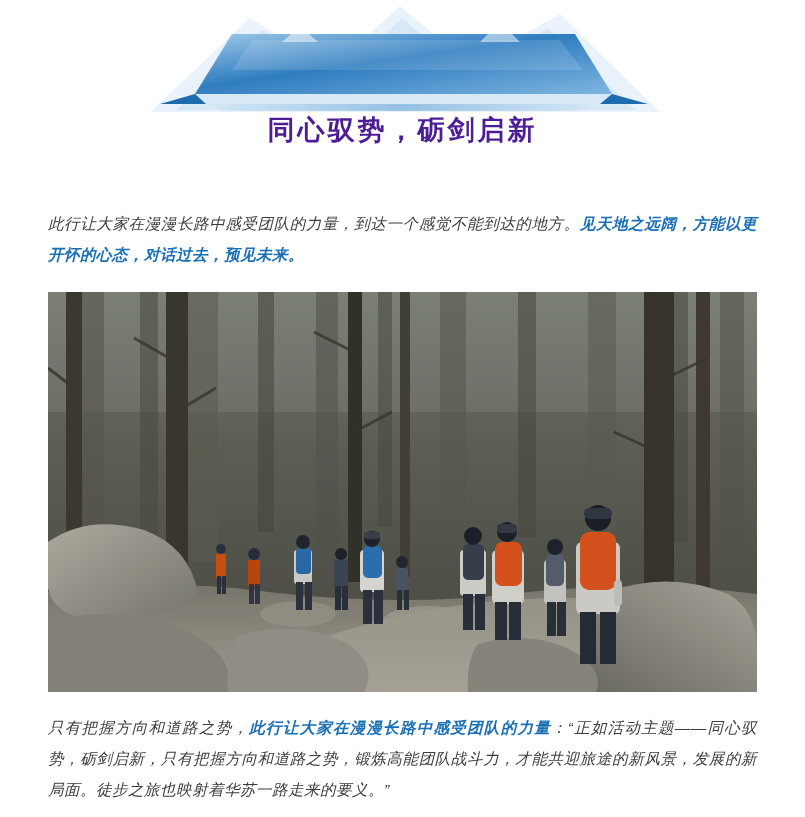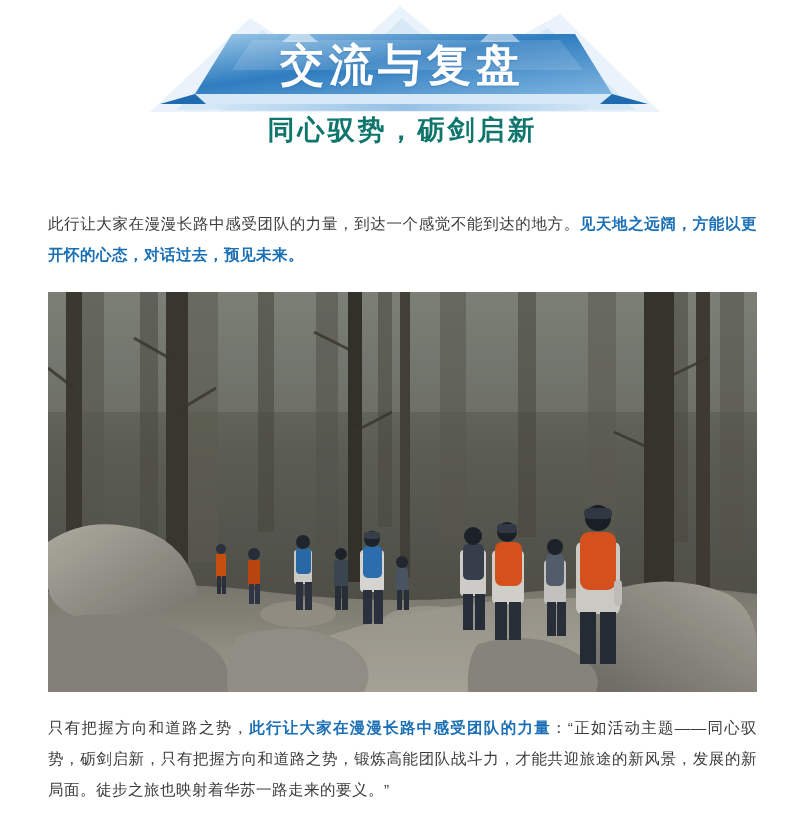--- a/index.html
+++ b/index.html
@@ -42,29 +42,30 @@
   }
   .banner-subtitle {
     position: absolute;
     top: 112px;
     left: 0;
     width: 805px;
     text-align: center;
     font-size: 27px;
     font-weight: bold;
     letter-spacing: 3px;
-    color: #0f766e;
+    color: #4c1d95;
     font-family: "Liberation Sans", sans-serif;
   }
 
   
   .content {
     padding: 0 48px;
     box-sizing: border-box;
     width: 805px;
+    font-style: italic;
   }
   .para {
     font-size: 15.5px;
     line-height: 2.0;
     color: #3c3c3c;
     letter-spacing: 0.5px;
     text-align: justify;
   }
   .para-top {
     margin-top: 28px;
@@ -124,21 +125,20 @@
 
     <polygon points="195,94 160,104 206,104" fill="#1e6bb0"></polygon>
     <polygon points="612,94 648,104 600,104" fill="#1e6bb0"></polygon>
 
     <polygon points="214,104 592,104 586,111 220,111" fill="url(#gradBlue2)" opacity="0.55"></polygon>
 
     <polygon points="300,26 318,42 282,42" fill="#ffffff" opacity="0.5"></polygon>
     <polygon points="500,22 520,42 480,42" fill="#ffffff" opacity="0.5"></polygon>
   </svg>
 
-  <div class="banner-title">交流与复盘</div>
   <div class="banner-subtitle">同心驭势，砺剑启新</div>
 </div>
 
 <div class="content">
   <p class="para para-top">
     <span>此行让大家在漫漫长路中感受团队的力量，到达一个感觉不能到达的地方。</span><span class="hl">见天地之远阔，方能以更开怀的心态，对话过去，预见未来。</span>
   </p>
 </div>
 
 <div class="photo-wrap">

